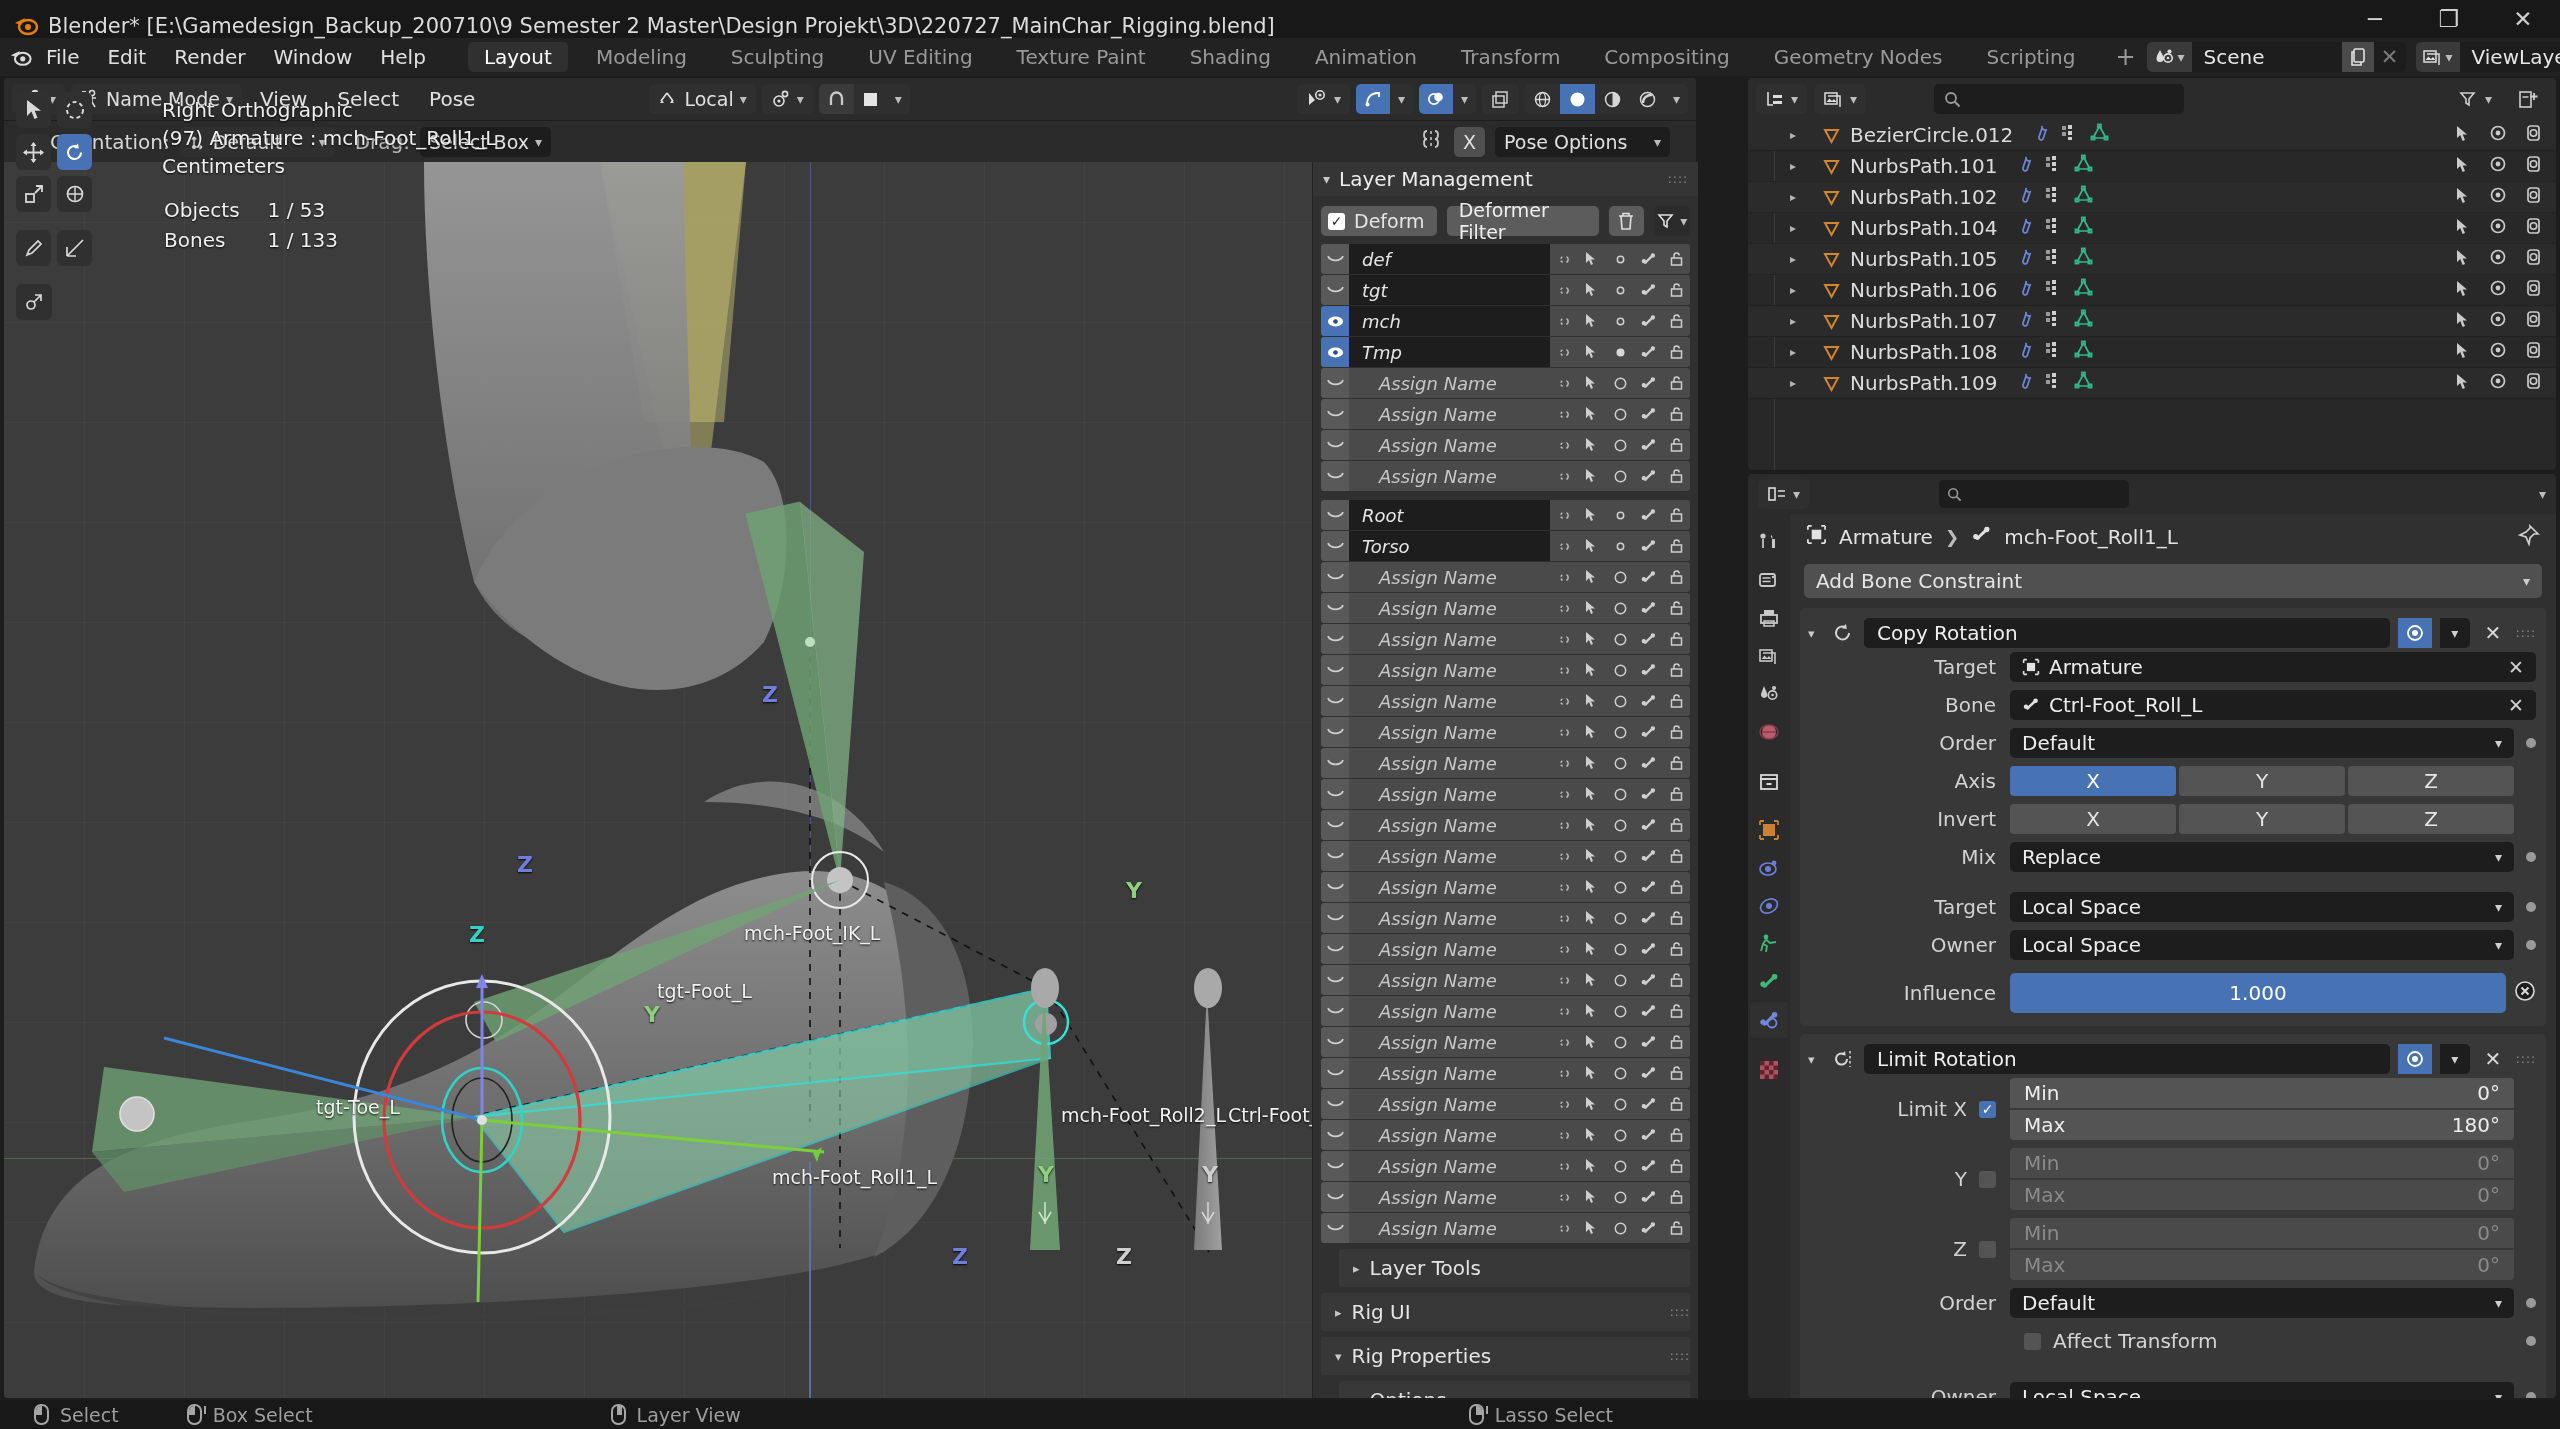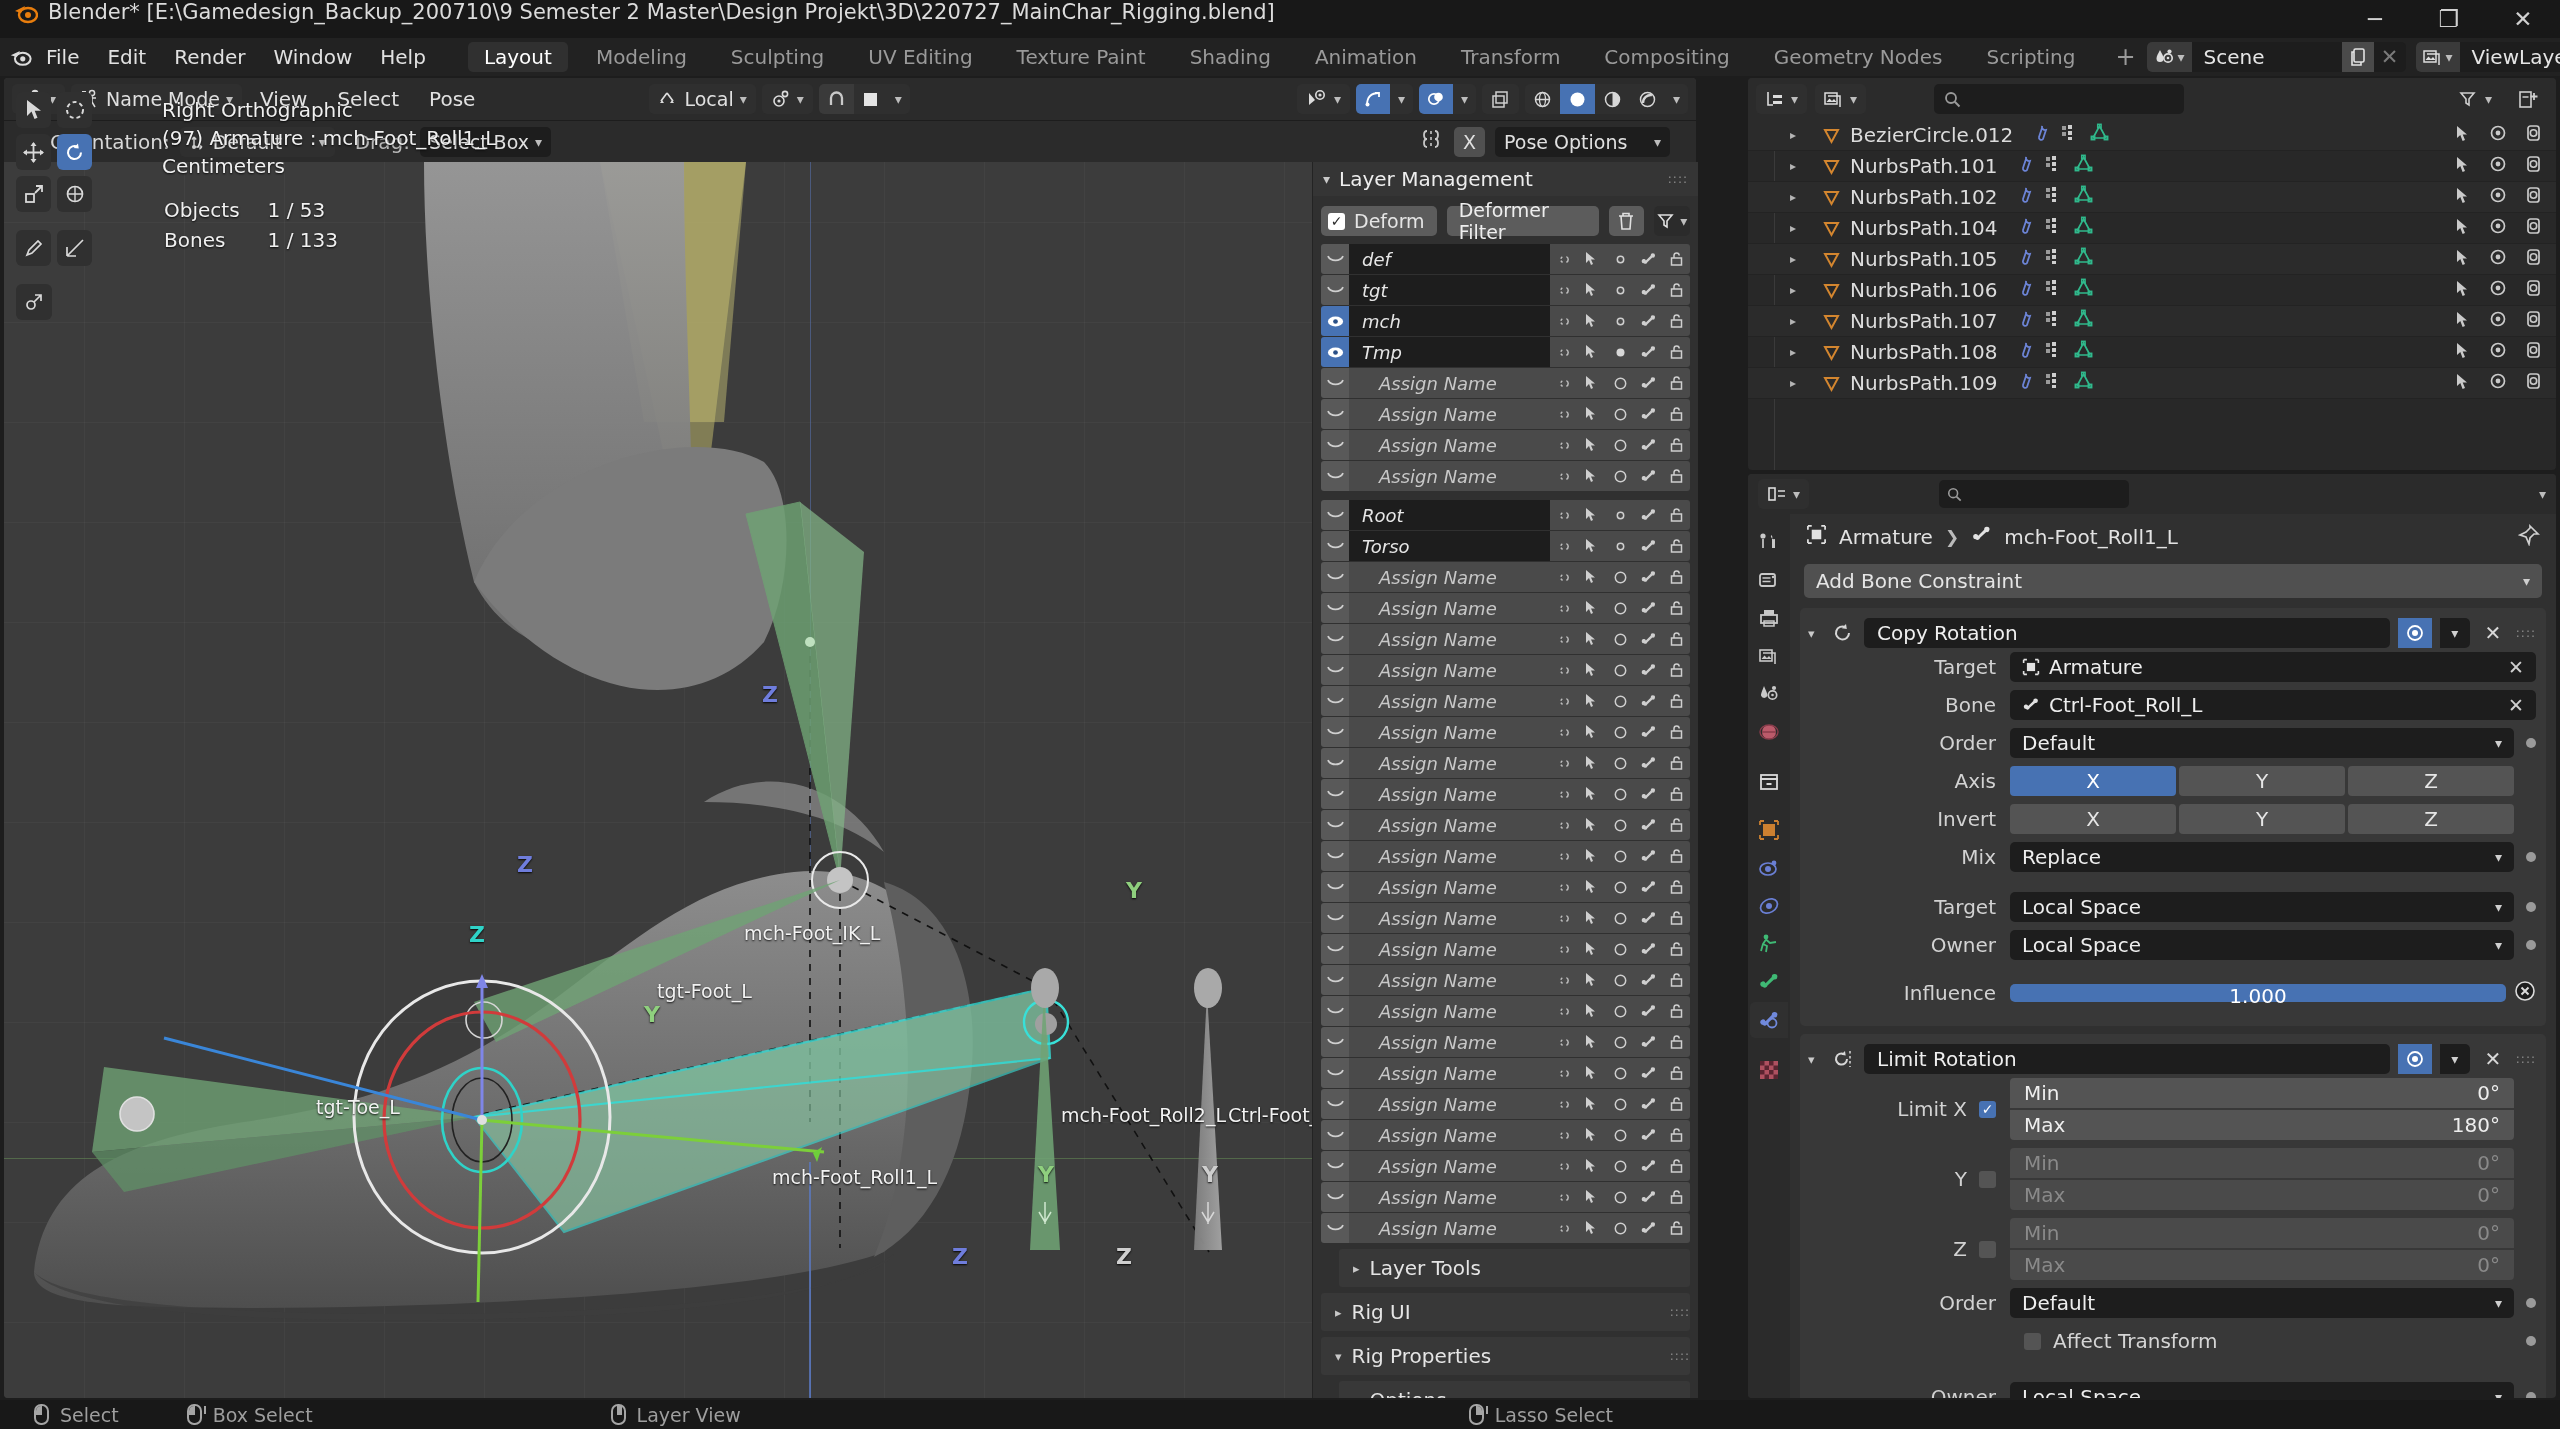--- a/index.html
+++ b/index.html
@@ -3,21 +3,21 @@
 <meta charset="utf-8">
 <style>
   * { box-sizing: border-box; margin:0; padding:0; }
   html,body{ background:#1d1d1d; }
   body{
     width:2560px; height:1429px; overflow:hidden;
     font-family:"DejaVu Sans","Liberation Sans",sans-serif;
     font-size:21px; color:#e5e5e5; position:relative;
   }
   
-  #titlebar{height:38px;background:#181818;display:flex;align-items:flex-start;padding-left:12px;gap:10px;}
+  #titlebar{height:38px;background:#181818;display:flex;align-items:flex-end;padding-left:12px;gap:10px;}
   #titlebar .ttl{font-size:21px;color:#dcdcdc;white-space:nowrap;}
   #winbtns{margin-left:auto;display:flex;height:100%;}
   #winbtns div{width:74px;height:100%;display:flex;align-items:center;justify-content:center;color:#d0d0d0;font-size:23px;}
   .blogo{width:26px;height:26px;flex:0 0 26px;position:relative;}
   .blogo svg{display:block;}
   
   #topbar{height:38px;background:#222;display:flex;align-items:center;padding:0 8px;gap:0;}
   #topbar .mlogo{width:34px;display:flex;justify-content:center;align-items:center;}
   .menu-item{padding:4px 14px;color:#e1e1e1;font-size:20px;white-space:nowrap;cursor:default;border-radius:4px;}
   .wstabs{display:flex;align-items:center;margin-left:16px;height:100%;}
@@ -130,21 +130,21 @@
   .flabel{width:210px;text-align:right;padding-right:14px;font-size:20px;color:#d2d2d2;}
   .fctl{flex:1;display:flex;align-items:center;gap:0;}
   .fbox{flex:1;height:30px;background:#1d1d1d;border-radius:5px;display:flex;align-items:center;padding:0 12px;font-size:20px;color:#eee;gap:9px;position:relative;}
   .fbox .xr{position:absolute;right:12px;color:#cfcfcf;font-size:19px;}
   .fbox .cv{position:absolute;right:12px;color:#cfcfcf;font-size:14px;}
   .segbar{flex:1;display:flex;gap:3px;}
   .segbar div{flex:1;height:30px;background:#545454;display:flex;align-items:center;justify-content:center;font-size:20px;color:#e6e6e6;border-radius:4px;}
   .segbar div.on{background:#4772b3;color:#fff;}
   .dot{width:10px;height:10px;border-radius:50%;background:#9a9a9a;margin-left:12px;flex:0 0 10px;}
   .dot.hollow{background:transparent;border:1px solid #888;}
-  .infl{flex:1;height:18px;background:#4772b3;border-radius:5px;display:flex;align-items:flex-start;justify-content:center;font-size:20px;color:#fff;position:relative;}
+  .infl{flex:1;height:40px;background:#4772b3;border-radius:5px;display:flex;align-items:center;justify-content:center;font-size:20px;color:#fff;position:relative;}
   .minmax{flex:1;display:flex;flex-direction:column;gap:2px;}
   .mmrow{height:30px;background:#545454;border-radius:4px;display:flex;align-items:center;justify-content:space-between;padding:0 14px;font-size:20px;color:#eee;}
   .mmrow.dim{background:#4a4a4a;color:#8a8a8a;}
   .mmrow:first-child{border-radius:4px 4px 0 0;}
   .mmrow:last-child{border-radius:0 0 4px 4px;}
   .lrlab{width:210px;text-align:right;padding-right:14px;font-size:20px;color:#d2d2d2;display:flex;justify-content:flex-end;align-items:center;gap:12px;}
   .chkrow{display:flex;align-items:center;gap:12px;padding-left:224px;height:34px;font-size:20px;color:#d5d5d5;}
   
   #statusbar{position:absolute;left:0;bottom:0;width:2560px;height:29px;background:#181818;display:flex;align-items:center;padding-left:34px;gap:0;font-size:19px;color:#9e9e9e;}
   .sbitem{display:flex;align-items:center;gap:11px;margin-right:68px;}

